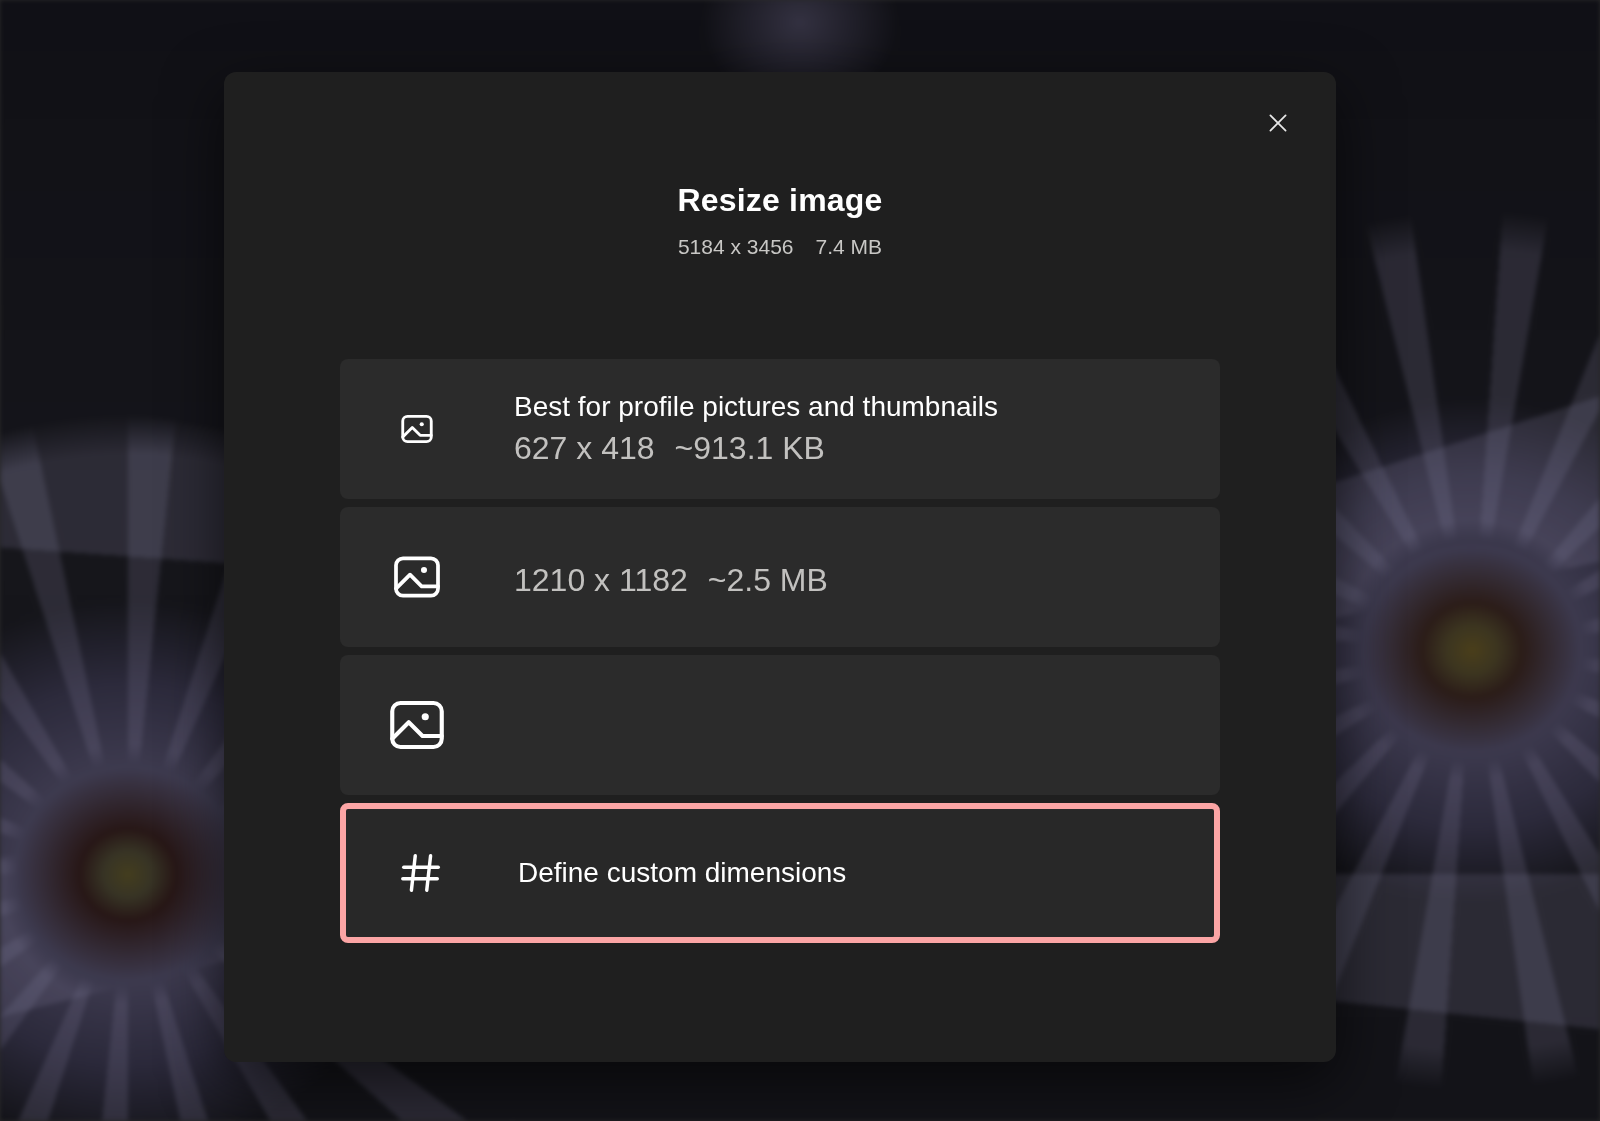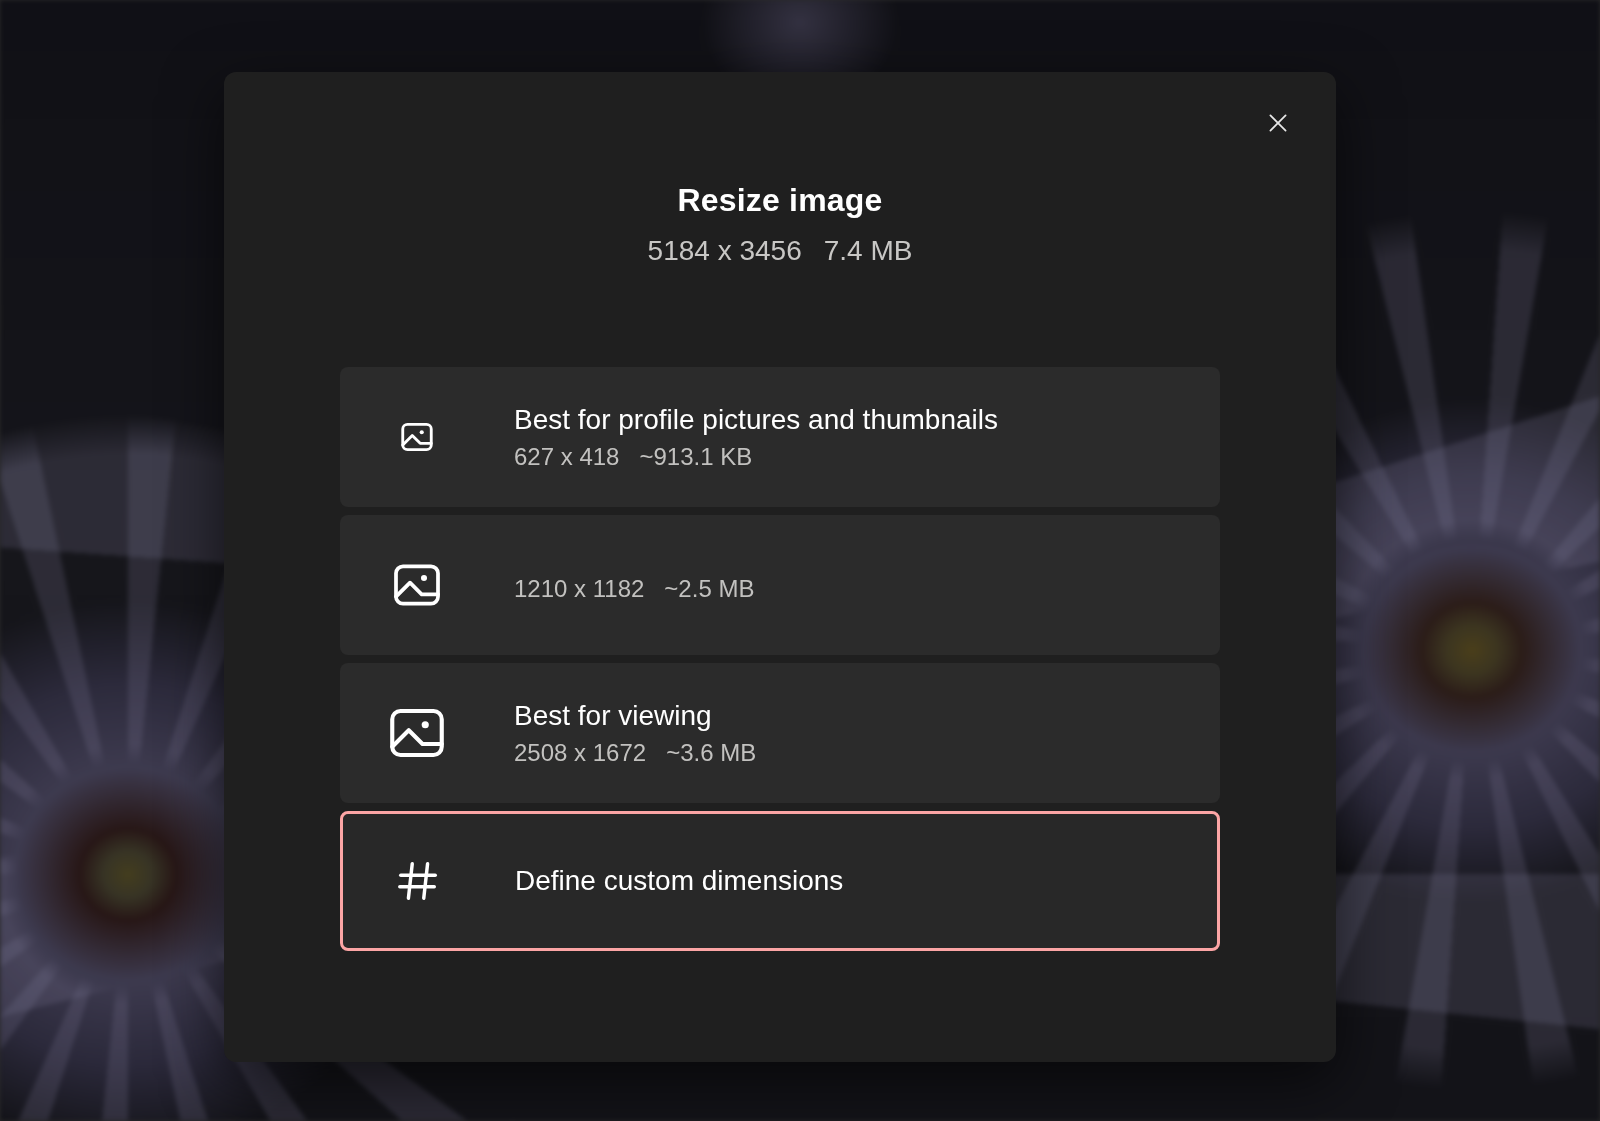--- a/index.html
+++ b/index.html
@@ -86,21 +86,21 @@
 
     .dialog-title {
       color: #ffffff;
       font-size: 32px;
       font-weight: 600;
       letter-spacing: 0.2px;
     }
 
     .dialog-subtitle {
       color: #c8c7c5;
-      font-size: 28px;
+      font-size: 21px;
       font-weight: 400;
       margin-top: 16px;
       text-align: center;
     }
 
     .dialog-subtitle .sep {
       display: inline-block;
       width: 22px;
     }
 
@@ -118,21 +118,21 @@
       padding: 26px 42px;
       display: flex;
       align-items: center;
       gap: 64px;
       cursor: pointer;
       border: 2px solid transparent;
       min-height: 140px;
     }
 
     .option.selected {
-      border: 3px solid #fca5a5;
+      border: 6px solid #fca5a5;
       background: #282828;
     }
 
     .option-icon {
       width: 66px;
       height: 66px;
       display: flex;
       align-items: center;
       justify-content: center;
       flex-shrink: 0;
@@ -169,21 +169,21 @@
     }
 
     .option-title {
       color: #ffffff;
       font-size: 28px;
       font-weight: 400;
     }
 
     .option-sub {
       color: #c2c1bf;
-      font-size: 24px;
+      font-size: 32px;
       font-weight: 400;
       margin-top: 7px;
     }
 
     .option-sub .sep {
       display: inline-block;
       width: 20px;
     }
 
     @media (max-width: 1600px) {
@@ -247,26 +247,20 @@
     </div>
 
     <div class="option">
       <div class="option-icon large">
         <svg viewBox="0 0 24 24" fill="none" stroke="currentColor" stroke-width="1.5" stroke-linejoin="round" stroke-linecap="round">
           <rect x="3" y="4" width="18" height="16" rx="3"></rect>
           <circle cx="15" cy="9" r="1.3" fill="currentColor" stroke="none"></circle>
           <path d="M3 17 L9 11 L14 16 L21 16"></path>
         </svg>
       </div>
-      <div class="option-text">
-        <div class="option-title">Best for viewing</div>
-        <div class="option-sub">
-          <span>2508 x 1672</span><span class="sep"></span><span>~3.6 MB</span>
-        </div>
-      </div>
     </div>
 
     <div class="option selected">
       <div class="option-icon hash">
         <svg viewBox="0 0 24 24" fill="none" stroke="currentColor" stroke-width="1.8" stroke-linecap="round">
           <line x1="9" y1="3" x2="7" y2="21"></line>
           <line x1="17" y1="3" x2="15" y2="21"></line>
           <line x1="3" y1="9" x2="21" y2="9"></line>
           <line x1="2.5" y1="15" x2="20.5" y2="15"></line>
         </svg>

